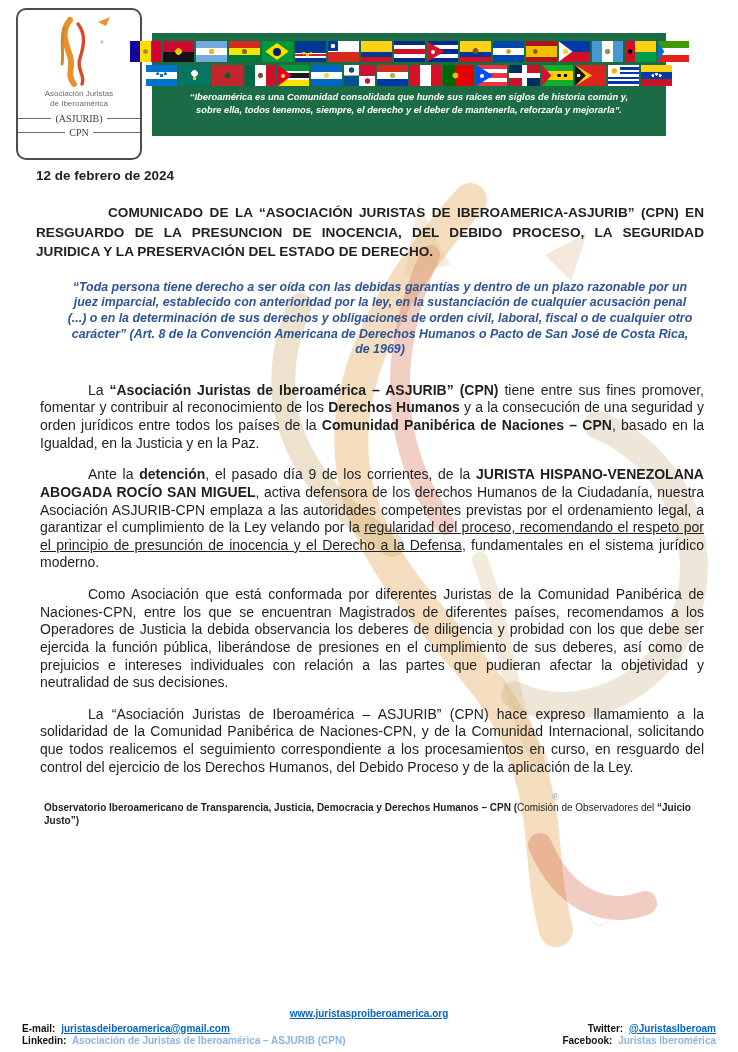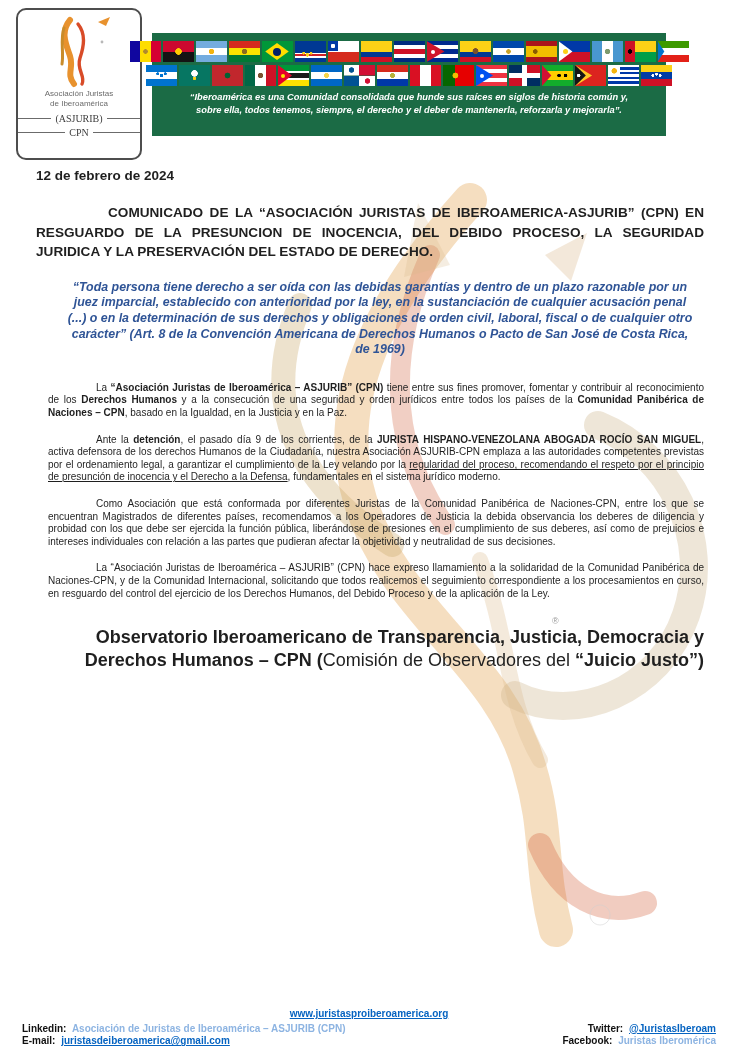--- a/index.html
+++ b/index.html
@@ -79,25 +79,25 @@
   .f-uruguay{background-image:radial-gradient(circle at 50% 50%,#f6b40e 0 2.4px,transparent 3px),linear-gradient(#fff,#fff),linear-gradient(#fff 0 11%,#0038a8 11% 22%,#fff 22% 33%,#0038a8 33% 44%,#fff 44% 56%,#0038a8 56% 67%,#fff 67% 78%,#0038a8 78% 89%,#fff 89%);background-size:40% 56%,40% 56%,100% 100%;background-position:0 0,0 0,0 0;}
   .f-venezuela{background:radial-gradient(circle at 38% 50%,#fff 0 1.2px,transparent 1.6px),radial-gradient(circle at 50% 44%,#fff 0 1.2px,transparent 1.6px),radial-gradient(circle at 62% 50%,#fff 0 1.2px,transparent 1.6px),linear-gradient(#fcd116 0 33%,#003da5 33% 67%,#ce1126 67%);}
 
   
   .content{position:absolute;left:36px;top:168px;width:668px;z-index:1;}
   .date{font-weight:bold;font-size:13.5px;margin:0 0 20px 0;}
   .doc-title{font-size:13.6px;font-weight:bold;line-height:1.44;text-align:justify;
              text-indent:72px;margin:16px 0 18px 0;}
   .legal-quote{color:var(--quote-blue,#2F5496);font-weight:bold;font-style:italic;
                font-size:12.4px;line-height:1.26;text-align:center;margin:0 8px 24px 28px;}
-  .body-par{font-size:10px;line-height:1.26;text-align:justify;text-indent:48px;margin:0 0 14px 12px;}
+  .body-par{font-size:14px;line-height:1.26;text-align:justify;text-indent:48px;margin:0 0 14px 4px;}
   .body-par .u{text-decoration:underline;}
   .body-par .b,.obs .b{font-weight:bold;}
   .obs-heading-wrap{position:relative;margin:26px 0 18px 0;}
-  .obs-heading{font-size:18px;line-height:1.28;text-align:right;margin:0;font-weight:normal;}
+  .obs-heading{font-size:10px;line-height:1.28;text-align:left;margin:8px;font-weight:normal;}
   .reg-mark{position:absolute;left:calc(50% + 182px);top:-10px;font-size:9px;color:#9a9a9a;}
   .obs-par{font-size:13.4px;line-height:1.28;text-align:center;margin:0;}
 
   
   .footer{position:absolute;left:22px;right:22px;top:1008px;z-index:1;font-size:10px;font-weight:bold;line-height:1.26;}
   .footer a{color:var(--link-blue,#0563C1);text-decoration:underline;font-weight:bold;}
   .site-line{text-align:center;margin:0 0 2px 0;}
   .footer-cols{display:flex;justify-content:space-between;}
   .fcol{margin:0;}
   .fcol.right{text-align:right;}
@@ -212,27 +212,27 @@
     </div>
   </div>
 
   <div class="footer">
     <p class="site-line">
       <a href="#">www.juristasproiberoamerica.org</a>
     </p>
     <div class="footer-cols">
       <div class="fcol left">
         <p>
+          <span class="flabel">E-mail:</span>
+          <a href="#">juristasdeiberoamerica@gmail.com</a>
+        </p>
+        <p>
           <span class="flabel">Linkedin:</span>
           <span class="lightblue">Asociación de Juristas de Iberoamérica – ASJURIB (CPN)</span>
         </p>
-        <p>
-          <span class="flabel">E-mail:</span>
-          <a href="#">juristasdeiberoamerica@gmail.com</a>
-        </p>
       </div>
       <div class="fcol right">
         <p>
           <span class="flabel">Twitter:</span>
           <a href="#">@JuristasIberoam</a>
         </p>
         <p>
           <span class="flabel">Facebook:</span>
           <span class="lightblue">Juristas Iberomérica</span>
         </p>

